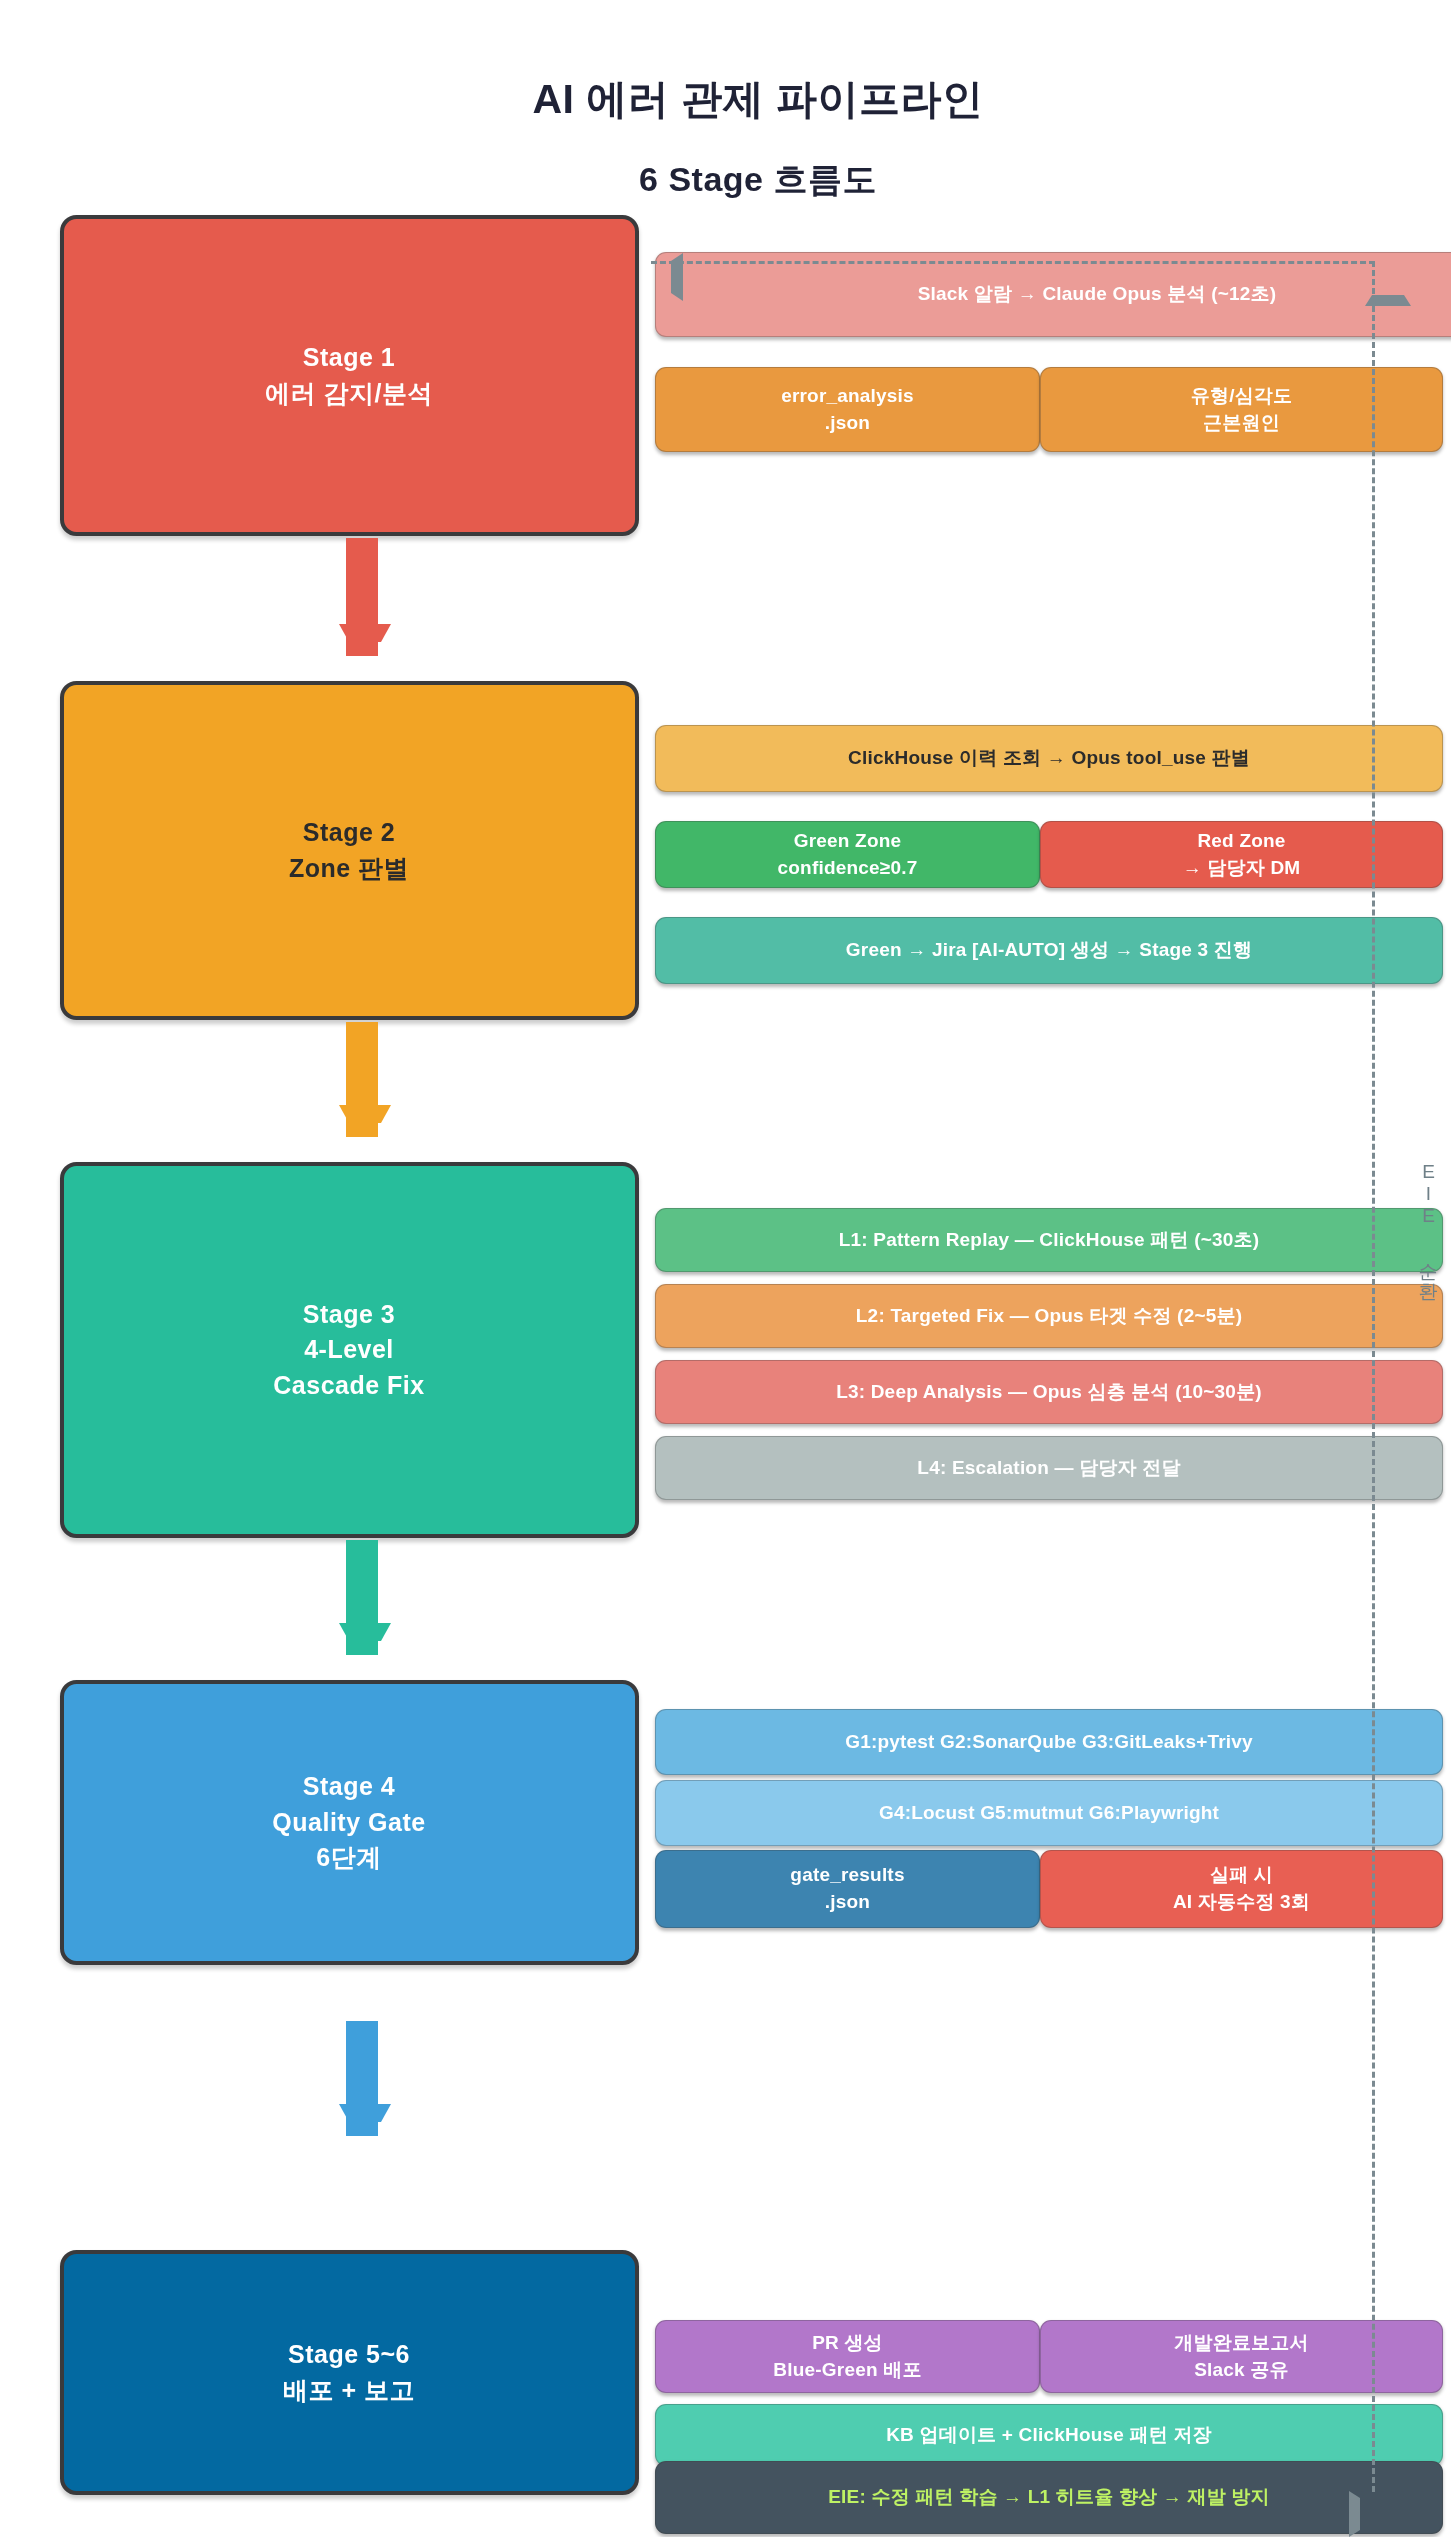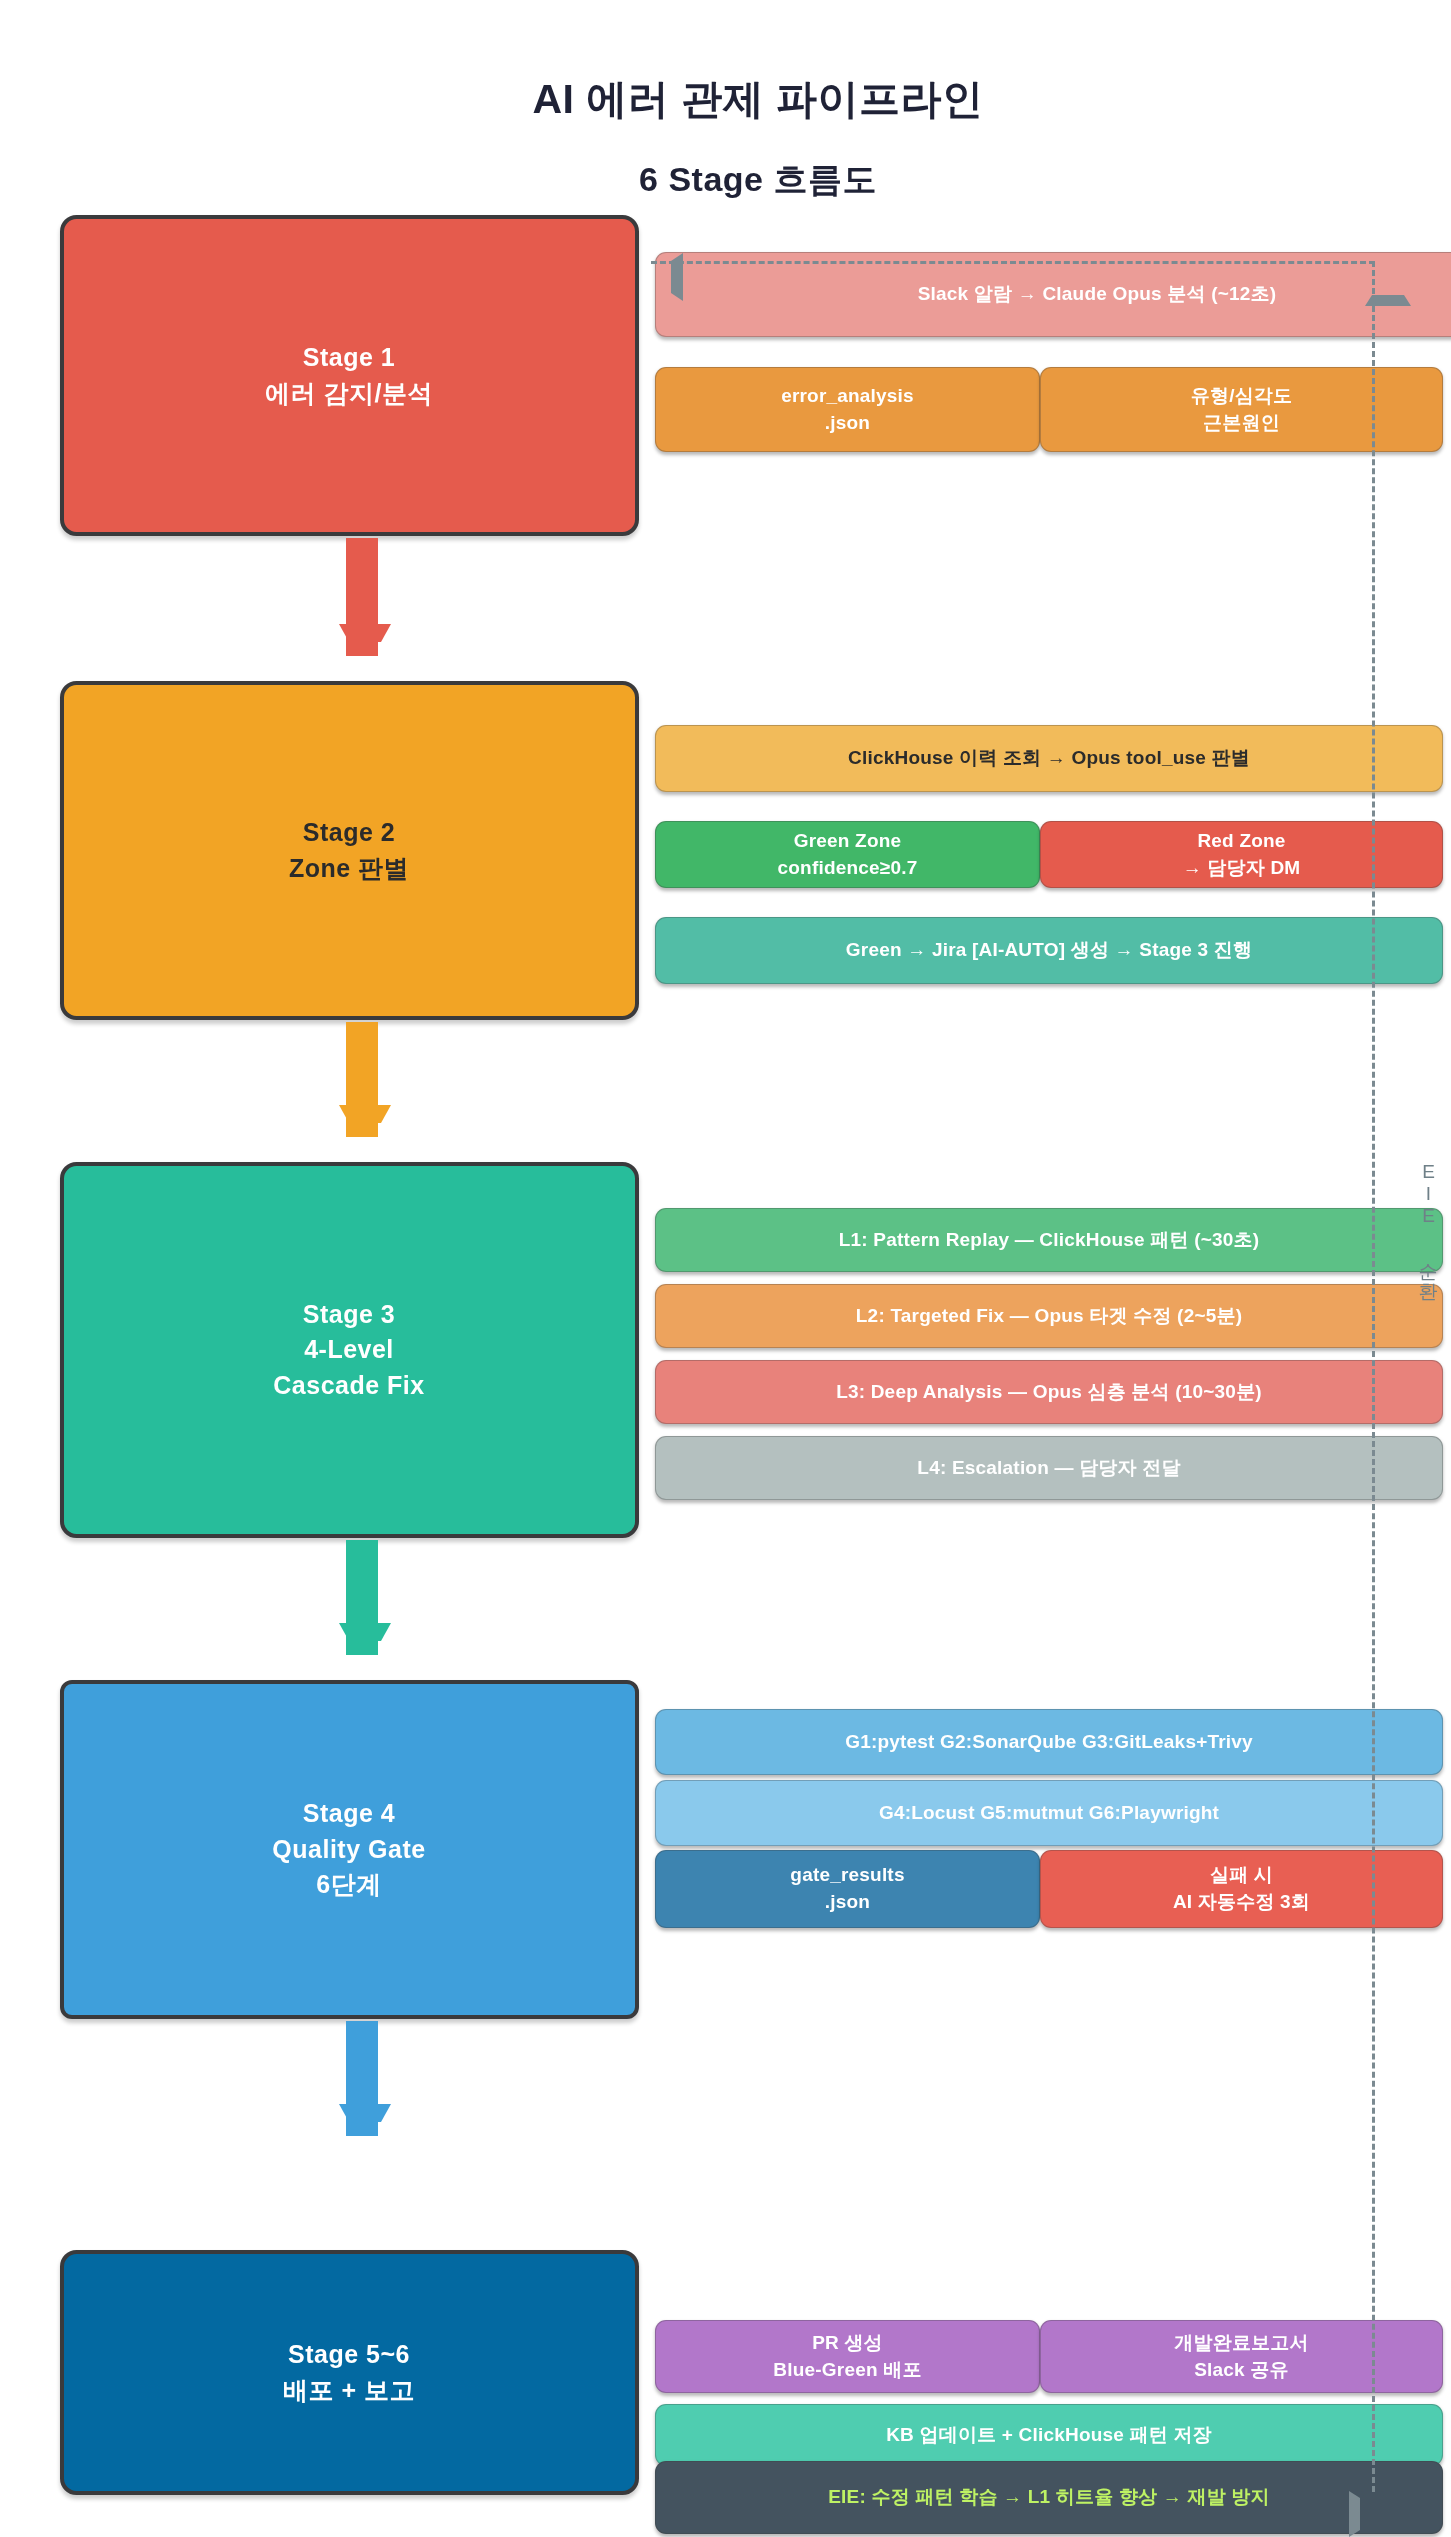--- a/index.html
+++ b/index.html
@@ -144,21 +144,21 @@
   <div class="detail" style="left:623px; top:1176px; width:788px; height:64px; background:#5cc186; color:#ffffff;">L1: Pattern Replay — ClickHouse 패턴 (~30초)</div>
   <div class="detail" style="left:623px; top:1252px; width:788px; height:64px; background:#eda35d; color:#ffffff;">L2: Targeted Fix — Opus 타겟 수정 (2~5분)</div>
   <div class="detail" style="left:623px; top:1328px; width:788px; height:64px; background:#e8827b; color:#ffffff;">L3: Deep Analysis — Opus 심층 분석 (10~30분)</div>
   <div class="detail" style="left:623px; top:1404px; width:788px; height:64px; background:#b4c0bf; color:#ffffff;">L4: Escalation — 담당자 전달</div>
 
   <div class="arrow" style="left:314px; top:1508px; height:133px;">
     <div class="shaft" style="background:#27bd9b;"></div>
     <div class="head" style="border-top:18.3px solid #27bd9b;"></div>
   </div>
 
-  <div class="stage-box" style="top:1648px; height:339px; background:#3f9fdb; color:#ffffff;border-radius:12px;">Stage 4
+  <div class="stage-box" style="top:1648px; height:285px; background:#3f9fdb; color:#ffffff;">Stage 4
 Quality Gate
 6단계</div>
 
   <div class="detail" style="left:623px; top:1677px; width:788px; height:66px; background:#6cb9e3; color:#ffffff;">G1:pytest  G2:SonarQube  G3:GitLeaks+Trivy</div>
   <div class="detail" style="left:623px; top:1748px; width:788px; height:66px; background:#8ac9ec; color:#ffffff;">G4:Locust  G5:mutmut  G6:Playwright</div>
   <div class="detail" style="left:623px; top:1818px; width:385px; height:78px; background:#3d84b0; color:#ffffff;">gate_results
 .json</div>
   <div class="detail" style="left:1008px; top:1818px; width:403px; height:78px; background:#e85f53; color:#ffffff;">실패 시
 AI 자동수정 3회</div>
 

